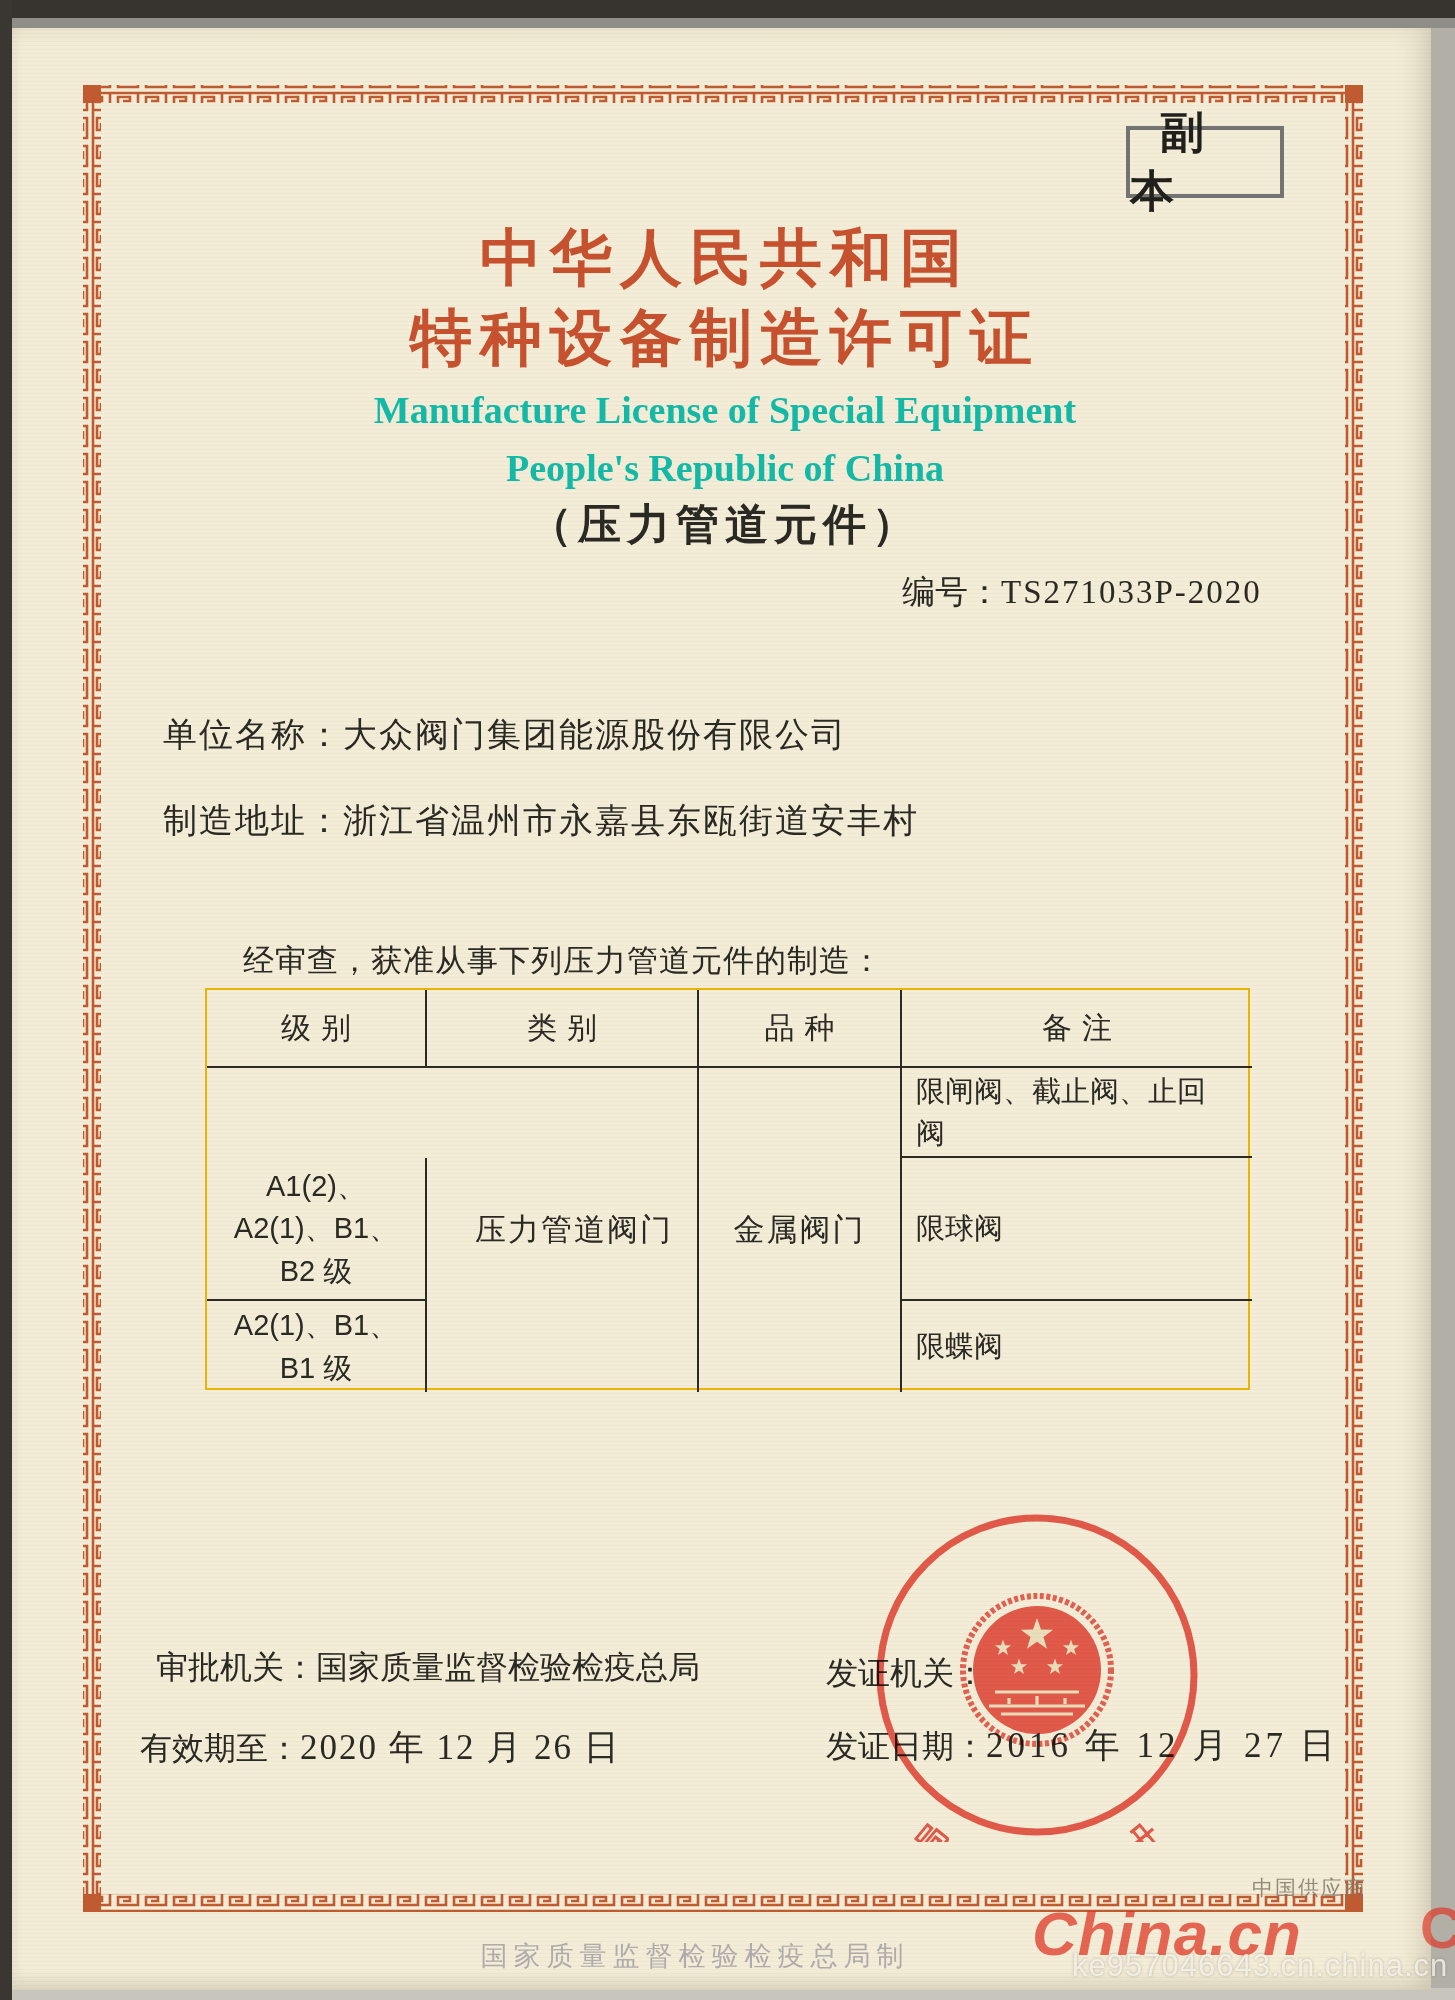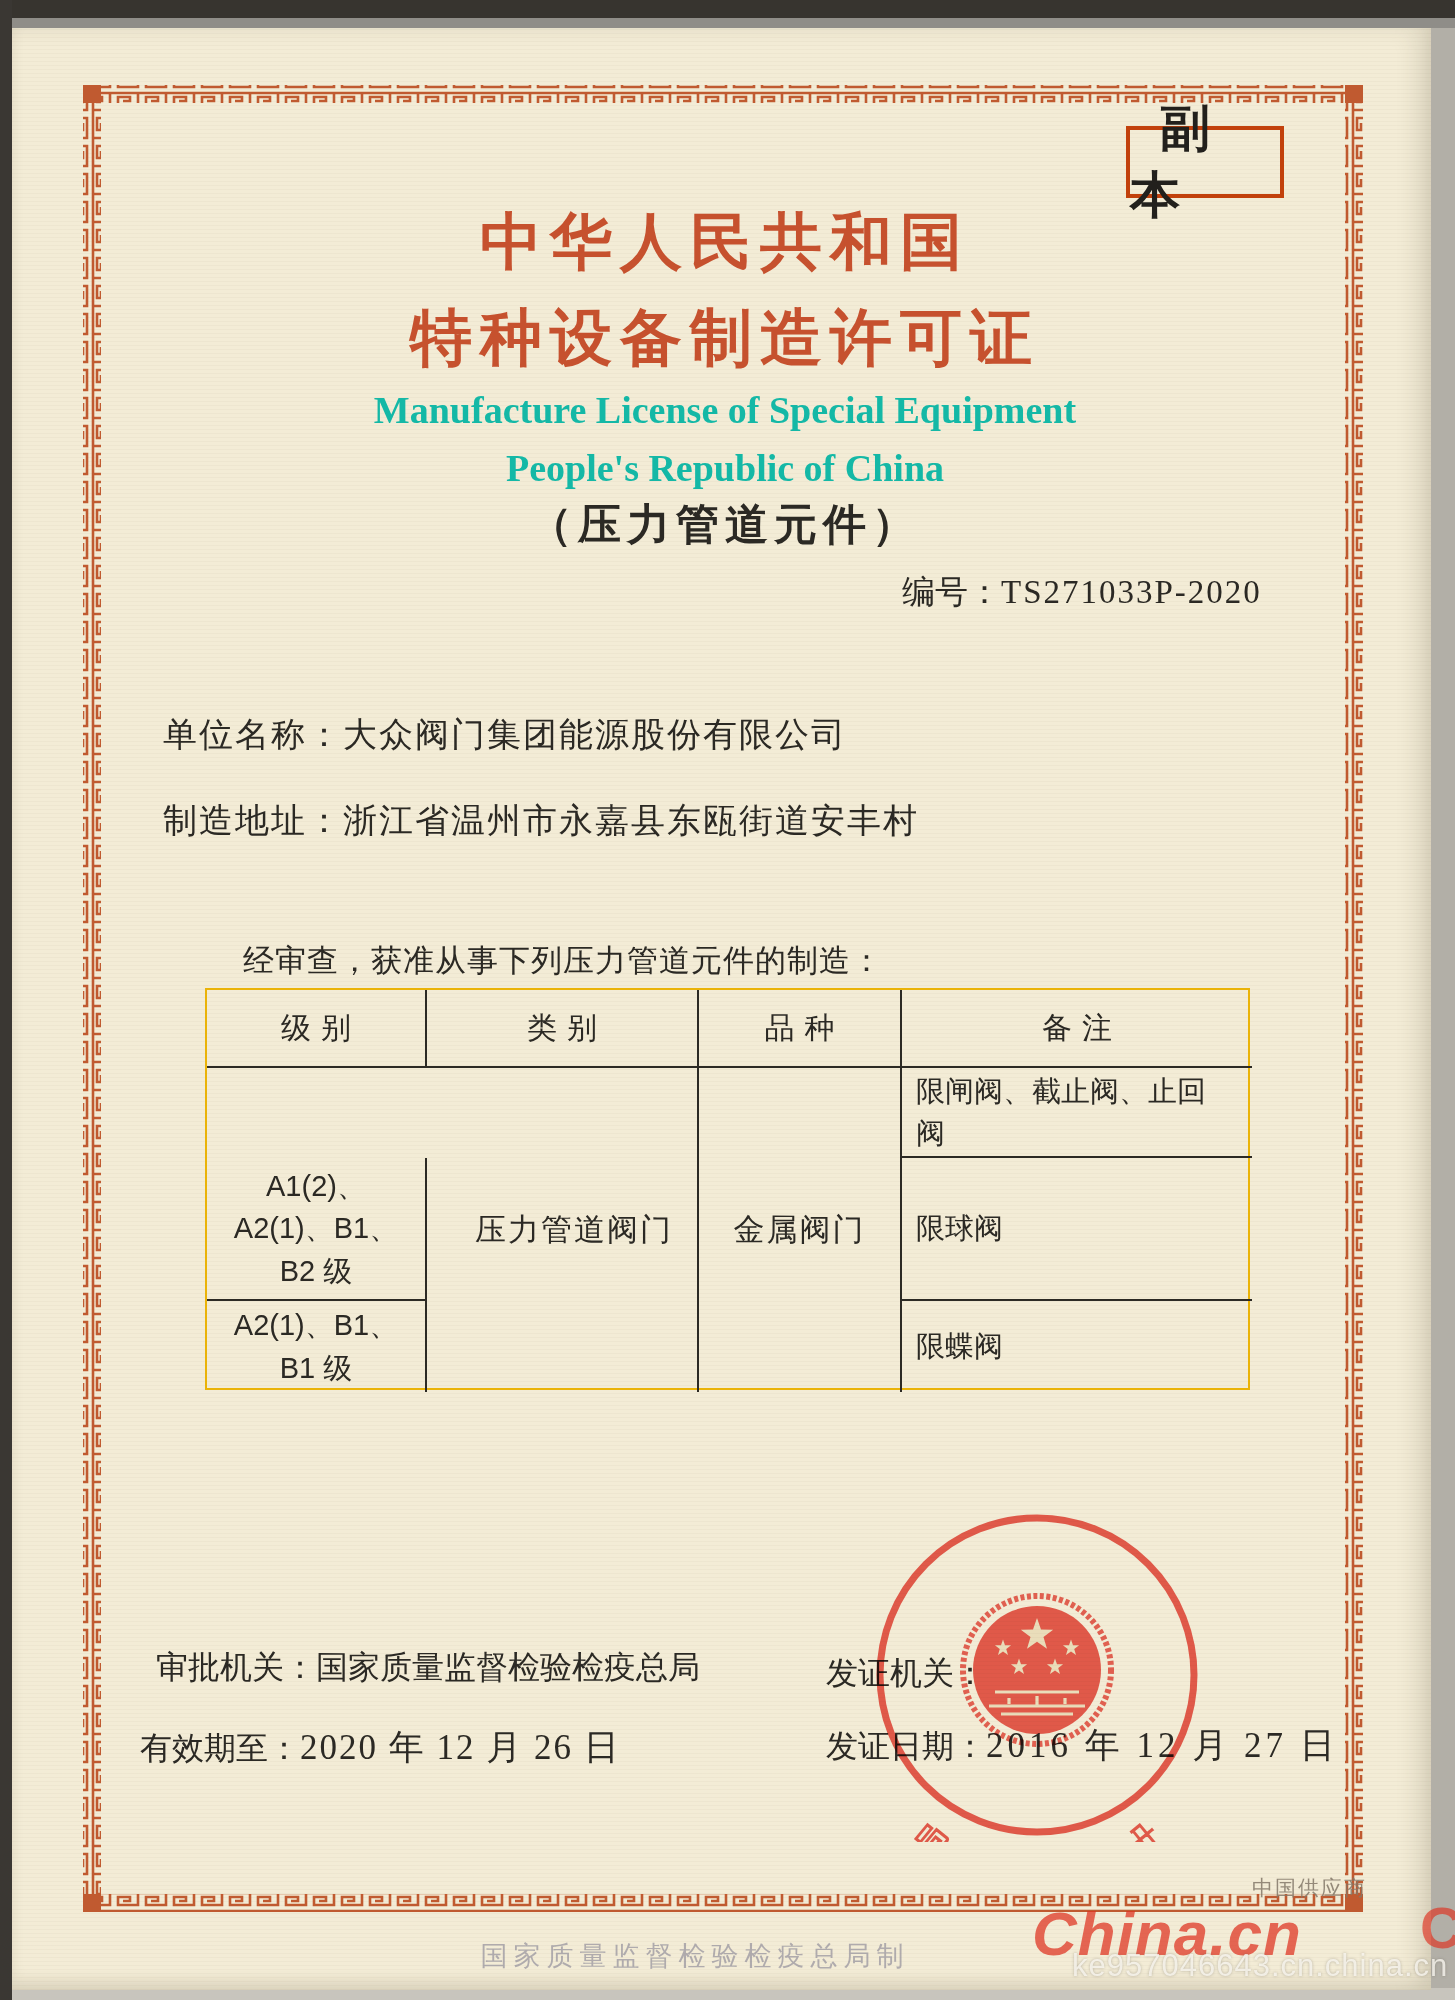--- a/index.html
+++ b/index.html
@@ -24,24 +24,24 @@
   .abs{position:absolute;}
   .cn{font-family:"Liberation Sans", sans-serif;}
   .serif{font-family:"Liberation Serif", serif;}
   .center{text-align:center;}
   .title-cn{color:#c6512e;font-weight:bold;letter-spacing:8px;}
   .title-en{color:#14b8a6;font-weight:bold;}
   .body-text{color:#2b2924;}
   
   .badge{
     position:absolute;left:1126px;top:126px;width:158px;height:72px;
-    border:4px solid #c2410c;box-sizing:border-box;
+    border:4px solid #737373;box-sizing:border-box;
     display:flex;align-items:center;justify-content:center;
     font-family:"Liberation Sans", sans-serif;
-    font-size:50px;font-weight:bold;color:#22201c;
+    font-size:44px;font-weight:bold;color:#22201c;
     letter-spacing:30px;text-indent:30px;
   }
   
   .lic-table{
     position:absolute;left:205px;top:988px;width:1045px;height:402px;
     display:grid;
     grid-template-columns:220px 272px 203px 350px;
     grid-template-rows:78px 90px 143px 91px;
     border:2px solid #eab308;box-sizing:border-box;
     font-family:"Liberation Sans", sans-serif;
@@ -113,21 +113,21 @@
   <rect x="83" y="85" width="18" height="1827" fill="url(#meanderV)"></rect>
   <rect x="1345" y="85" width="18" height="1827" fill="url(#meanderV)"></rect>
   <rect x="83" y="85" width="18" height="18" fill="#c05a30"></rect>
   <rect x="1345" y="85" width="18" height="18" fill="#c05a30"></rect>
   <rect x="83" y="1894" width="18" height="18" fill="#c05a30"></rect>
   <rect x="1345" y="1894" width="18" height="18" fill="#c05a30"></rect>
 </svg>
 
 <div class="badge">副 本</div>
 
-<div class="abs cn title-cn center" style="left:90px;top:200px;width:1270px;font-size:62px;">中华人民共和国</div>
+<div class="abs cn title-cn center" style="left:90px;top:216px;width:1270px;font-size:62px;">中华人民共和国</div>
 <div class="abs cn title-cn center" style="left:90px;top:296px;width:1270px;font-size:62px;">特种设备制造许可证</div>
 <div class="abs serif title-en center" style="left:90px;top:388px;width:1270px;font-size:38px;">Manufacture License of Special Equipment</div>
 <div class="abs serif title-en center" style="left:90px;top:446px;width:1270px;font-size:38px;">People's Republic of China</div>
 <div class="abs cn body-text center" style="left:90px;top:496px;width:1270px;font-size:43px;font-weight:600;letter-spacing:6px;">（压力管道元件）</div>
 
 <div class="abs body-text label-line" style="left:902px;top:570px;font-size:33px;">
   <span class="cn">编号：</span><span class="num-val">TS271033P-2020</span>
 </div>
 
 <div class="abs body-text label-line" style="left:163px;top:712px;font-size:34px;letter-spacing:2px;">

